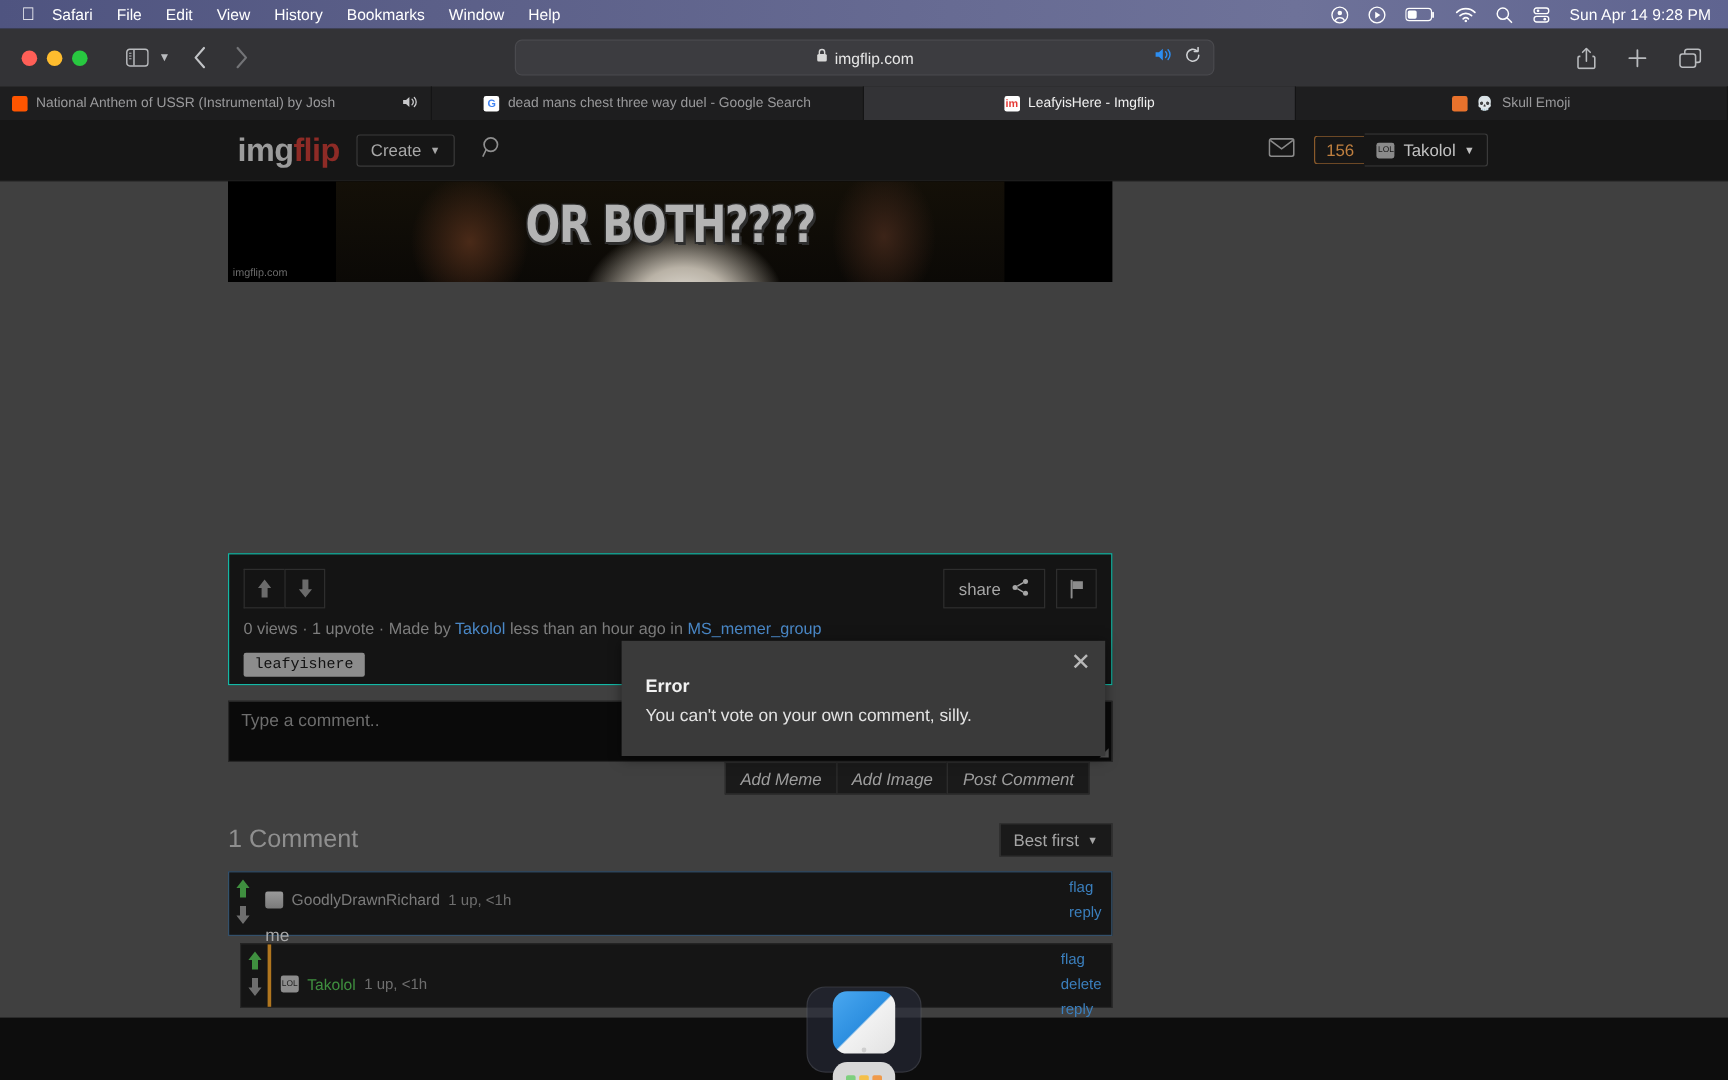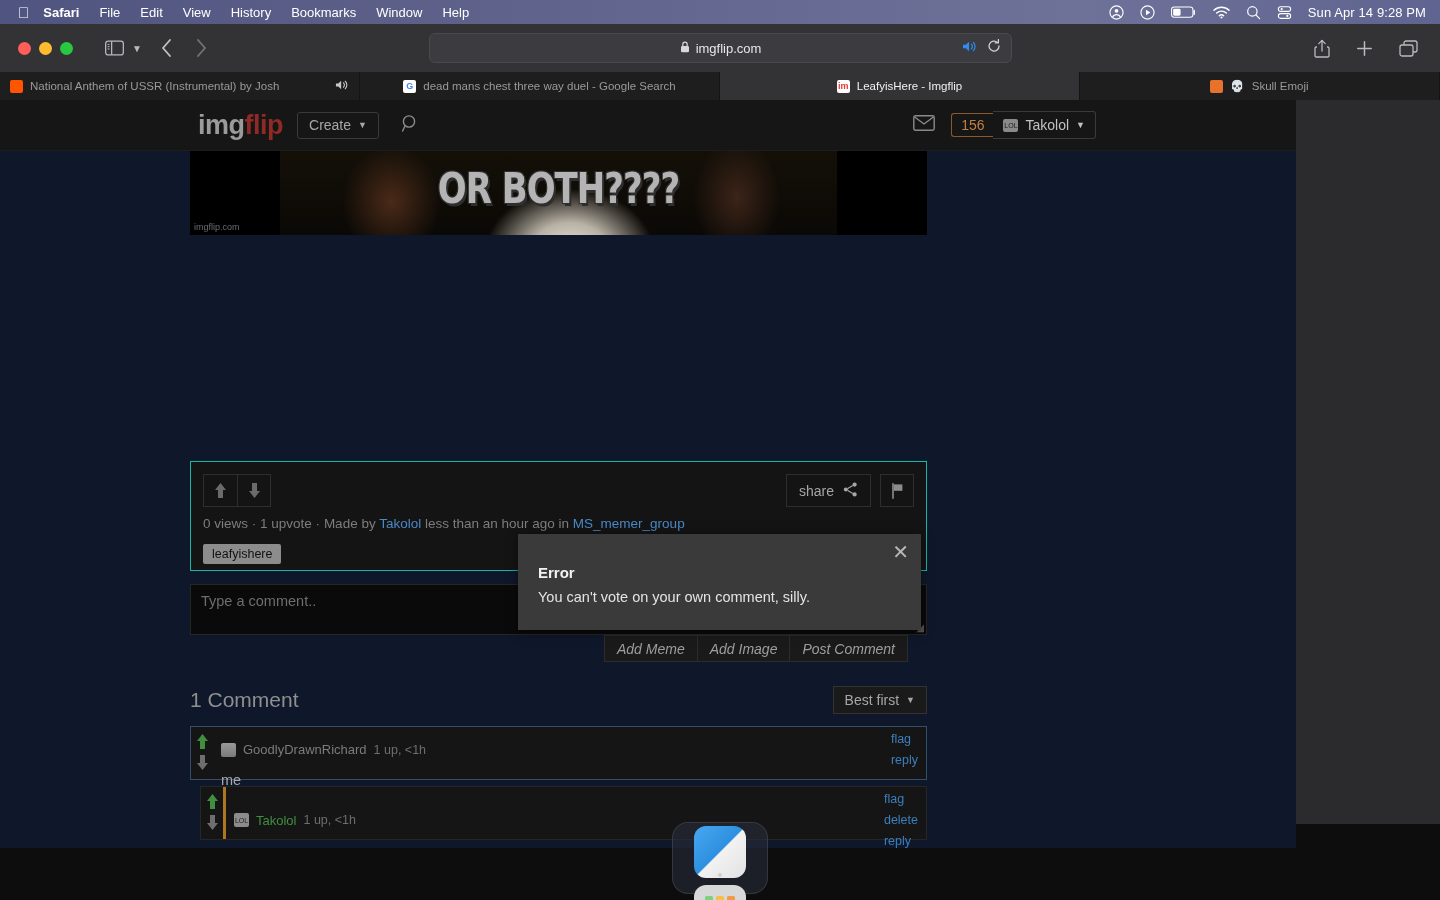--- a/index.html
+++ b/index.html
@@ -11,21 +11,21 @@
   }
 
   
   #menubar {
     position:absolute; top:0; left:0; width:1440px; height:24px;
     background:linear-gradient(to right,#4f5480 0%,#5b5f88 25%,#676b93 55%,#6e7299 75%,#5f6490 100%);
     display:flex; align-items:center; color:#fff; font-size:13px;
   }
   #menubar .apple { margin:0 14px 0 18px; font-size:15px; line-height:1; }
   #menubar .mi { margin-right:20px; white-space:nowrap; }
-  #menubar .mi.bold { font-weight:bold; }
+  #menubar .mi.bold { font-weight:normal; }
   #menubar .right { margin-left:auto; display:flex; align-items:center; gap:16px; padding-right:14px; }
   #menubar .right svg { display:block; }
   #menubar .clock { font-size:13px; white-space:nowrap; letter-spacing:.1px; }
 
   
   #safari { position:absolute; top:24px; left:0; width:1440px; height:800px; background:#2b2b2d; }
   #toolbar { height:48px; display:flex; align-items:center; background:#333336; position:relative; }
   .traffic { display:flex; gap:8px; margin-left:18px; }
   .tl { width:13px; height:13px; border-radius:50%; }
   .tl.r{background:#ff5f57;} .tl.y{background:#febc2e;} .tl.g{background:#28c840;}
@@ -52,21 +52,21 @@
   }
   .tab.active { background:#333336; color:#f0f0f0; }
   .tab .fav { width:13px; height:13px; flex:0 0 13px; border-radius:2px; display:flex; align-items:center; justify-content:center; font-size:9px; }
   .tab .speaker { margin-left:auto; color:#c8c8ca; }
   .fav-sc { background:#ff5500; }
   .fav-g  { background:#fff; color:#4285f4; font-weight:bold; font-size:10px; border-radius:50%; }
   .fav-im { background:#fff; color:#e53935; font-weight:bold; font-size:9px; }
   .fav-em { background:#e8722c; }
 
   
-  #page { position:absolute; top:76px; left:0; width:1296px; height:748px; background:#0f172a; overflow:hidden; }
+  #page { position:absolute; top:76px; left:0; width:1440px; height:748px; background:#404040; overflow:hidden; }
   #site-header {
     height:51px; background:#161616; display:flex; align-items:center;
     border-bottom:1px solid #1d1d1d;
   }
   #logo { margin-left:198px; font-size:27px; font-weight:bold; letter-spacing:-.5px; }
   #logo .img { color:#9b9b9b; } #logo .flip { color:#8e2b26; }
   #create-btn {
     margin-left:14px; height:27px; padding:0 11px; border:1px solid #3a3a3a; border-radius:3px;
     color:#a8a8a8; font-size:14px; display:flex; align-items:center; gap:7px; background:transparent;
   }
@@ -104,21 +104,21 @@
   
   #info-panel { position:absolute; top:361px; left:190px; width:737px; height:110px; background:#141414; border:1px solid #14b8a6; }
   #vote-group { position:absolute; top:12px; left:12px; display:flex; }
   .vote-btn { width:34px; height:33px; border:1px solid #2e2e2e; display:flex; align-items:center; justify-content:center; color:#6b6b6b; font-size:17px; }
   .vote-btn.left { border-right:none; }
   #share-group { position:absolute; top:12px; right:12px; display:flex; gap:9px; }
   #share-btn { height:33px; padding:0 12px; border:1px solid #2e2e2e; display:flex; align-items:center; gap:9px; color:#a6a6a6; font-size:14px; }
   #flag-btn { width:34px; height:33px; border:1px solid #2e2e2e; display:flex; align-items:center; justify-content:center; color:#8c8c8c; }
   #meta-line { position:absolute; top:54px; left:12px; font-size:13.5px; color:#7d7d7d; }
   #meta-line a { color:#4a88c7; text-decoration:none; }
-  #tag-chip { position:absolute; top:82px; left:12px; background:#8c8c8c; color:#111; font-size:12.5px; padding:3px 9px; border-radius:2px; }
+  #tag-chip { position:absolute; top:82px; left:12px; background:#8c8c8c; color:#111; font-size:12.5px; padding:3px 9px; border-radius:2px;font-family:Liberation Mono, monospace; }
 
   
   #composer { position:absolute; top:484px; left:190px; width:737px; height:51px; background:#0a0a0a; border:1px solid #262626; }
   #composer .ph { position:absolute; top:8px; left:10px; color:#6e6e6e; font-size:14.5px; }
   #composer .grip { position:absolute; right:2px; bottom:1px; color:#555; font-size:10px; }
   #composer-actions { position:absolute; top:535px; left:604px; display:flex; }
   .cbtn { height:27px; padding:0 12px; border:1px solid #2c2c2c; border-right:none; color:#9e9e9e; font-size:14px; display:flex; align-items:center; background:#1a1a1a;font-style:italic; }
   .cbtn:last-child { border-right:1px solid #2c2c2c; }
 
   

